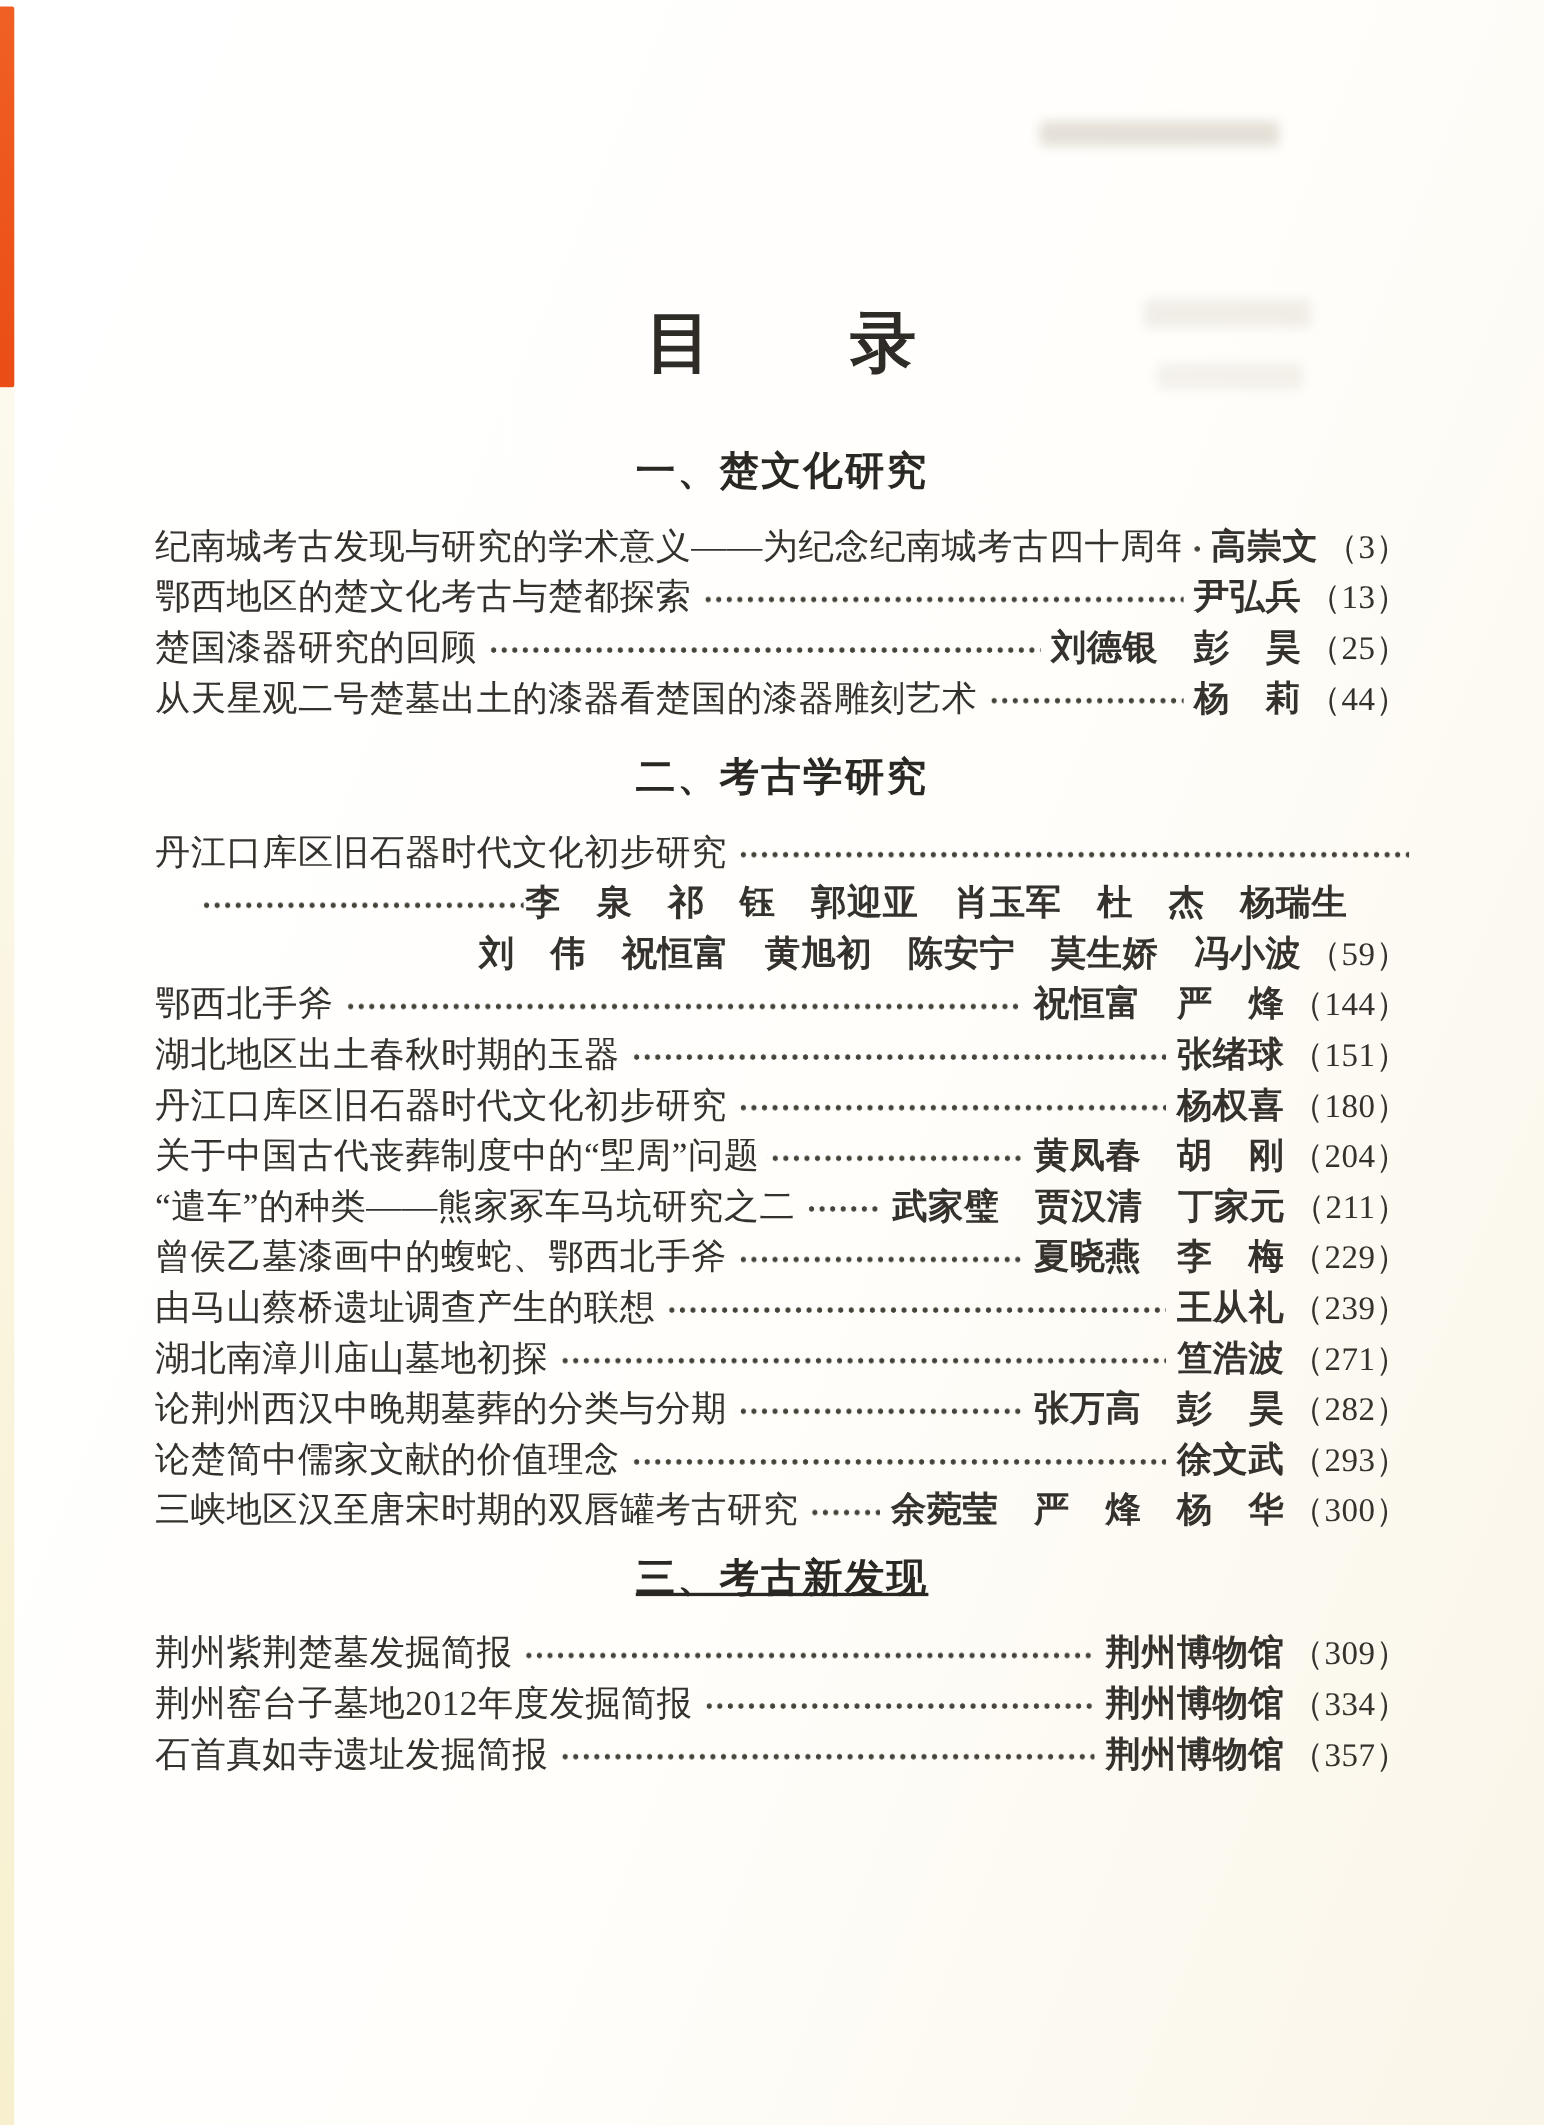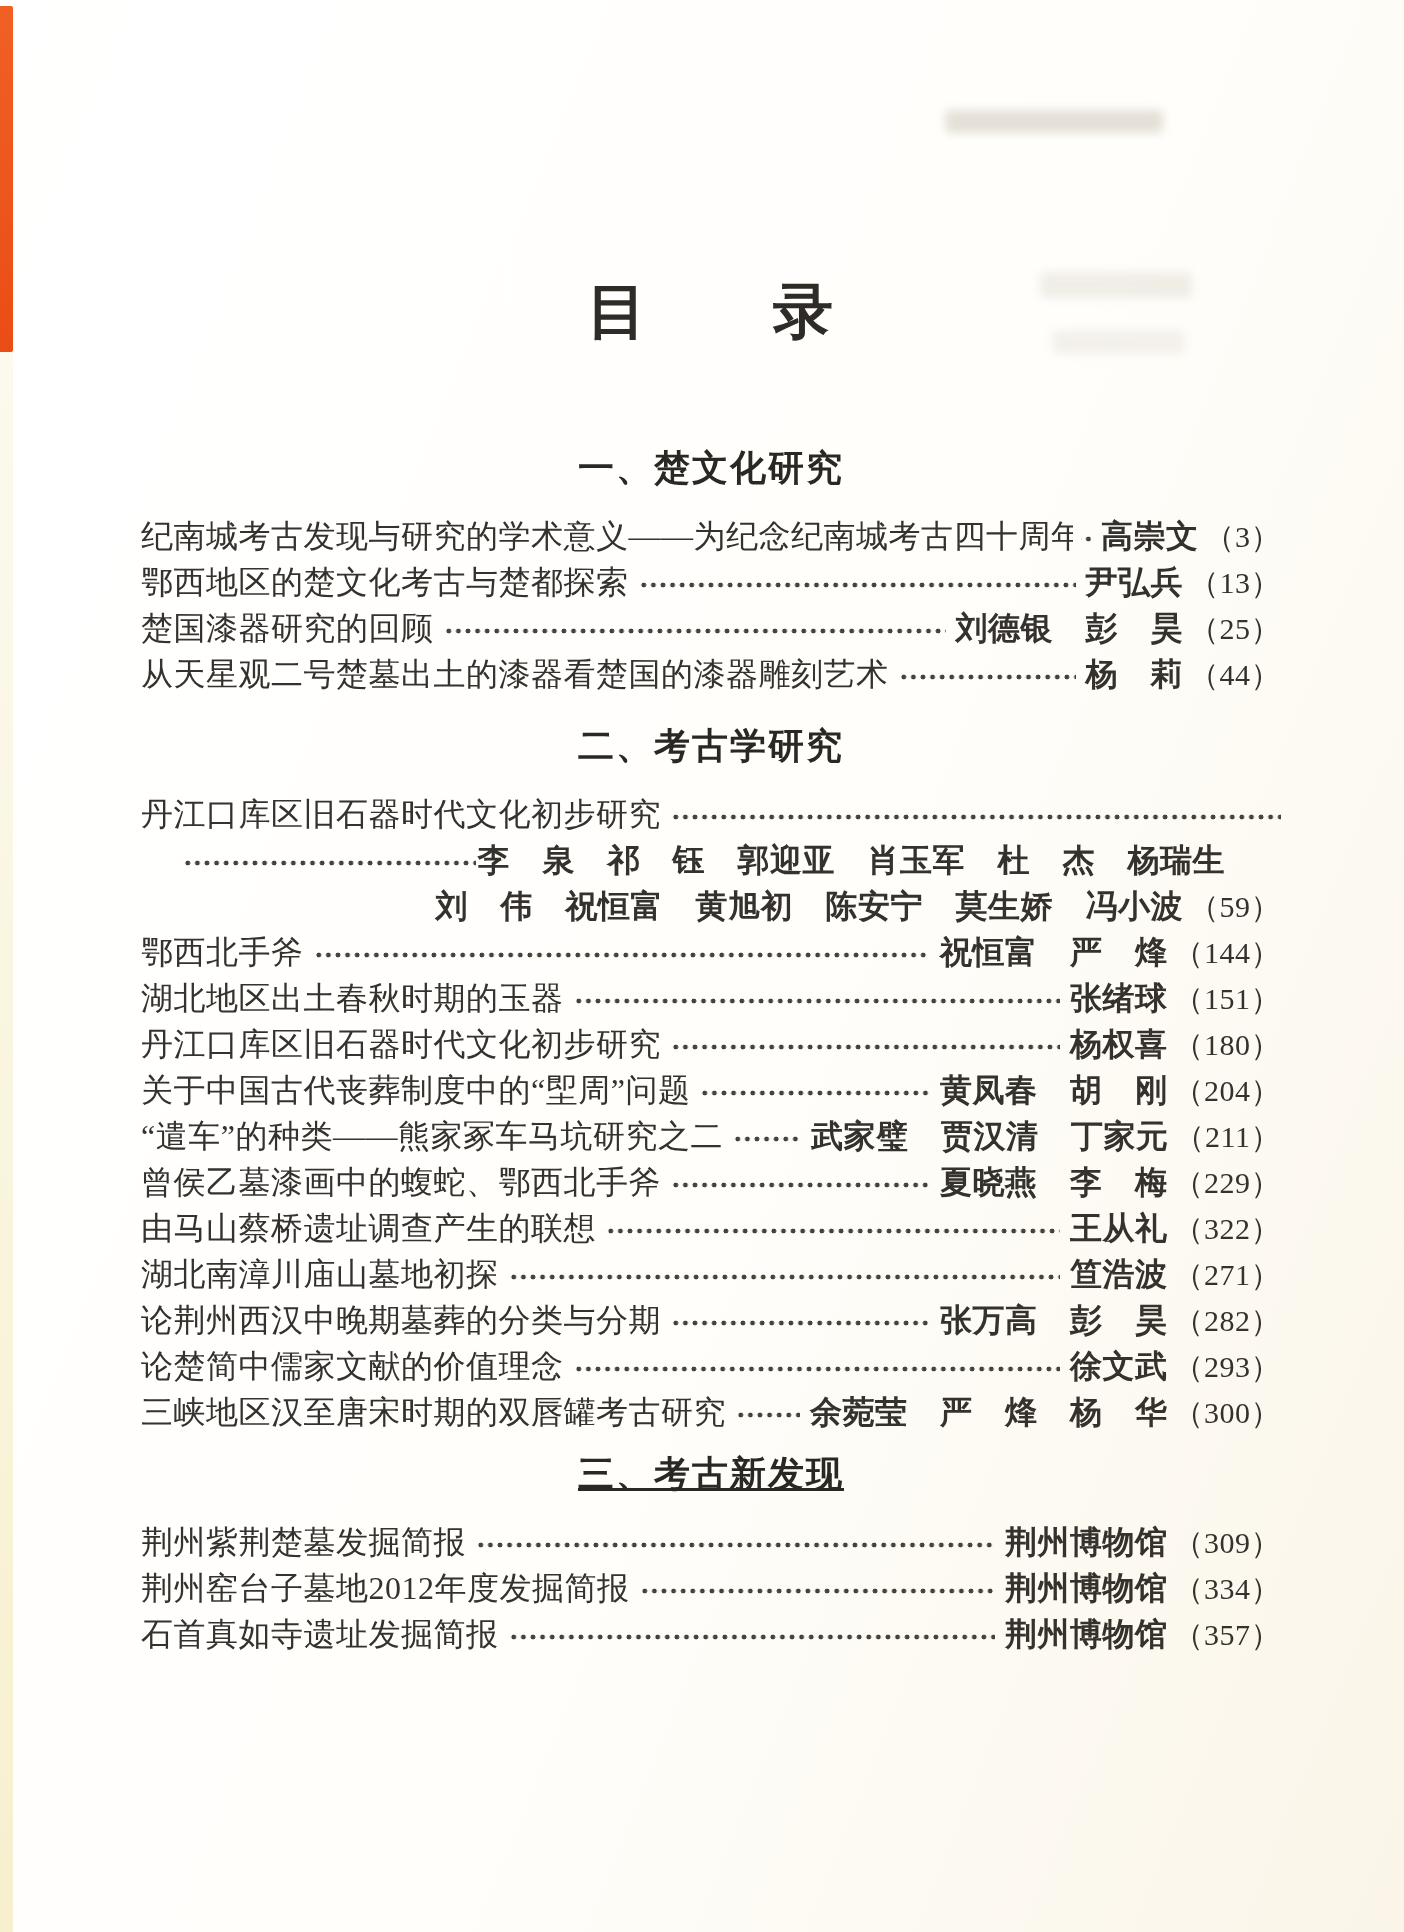--- a/index.html
+++ b/index.html
@@ -65,21 +65,21 @@
   .heading {
     font-family: "Liberation Sans", sans-serif;
     font-weight: bold;
     font-size: 36px;
     line-height: 44px;
     letter-spacing: 2px;
     text-align: center;
     color: #2b2823;
     margin: 26px 0 24px 0;
   }
-  .s0 .heading { margin-top: 104px; }
+  .s0 .heading { margin-top: 64px; }
   .s1 .heading { margin-top: 26px; }
   .s2 .heading { margin-top: 16px; text-decoration: underline; }
 
   .row {
     display: flex;
     align-items: center;
     height: 46px;
     font-size: 32px;
     letter-spacing: 0.5px;
     white-space: nowrap;
@@ -214,21 +214,21 @@
           <div class="row v-n">
             <span class="t">曾侯乙墓漆画中的蝮蛇、鄂西北手斧</span>
             <span class="leader"></span>
             <span class="authors">夏晓燕　李　梅</span>
             <span class="pageref">（229）</span>
           </div>
           <div class="row v-n">
             <span class="t">由马山蔡桥遗址调查产生的联想</span>
             <span class="leader"></span>
             <span class="authors">王从礼</span>
-            <span class="pageref">（322）</span>
+            <span class="pageref">（239）</span>
           </div>
           <div class="row v-n">
             <span class="t">湖北南漳川庙山墓地初探</span>
             <span class="leader"></span>
             <span class="authors">笪浩波</span>
             <span class="pageref">（271）</span>
           </div>
           <div class="row v-n">
             <span class="t">论荆州西汉中晚期墓葬的分类与分期</span>
             <span class="leader"></span>

